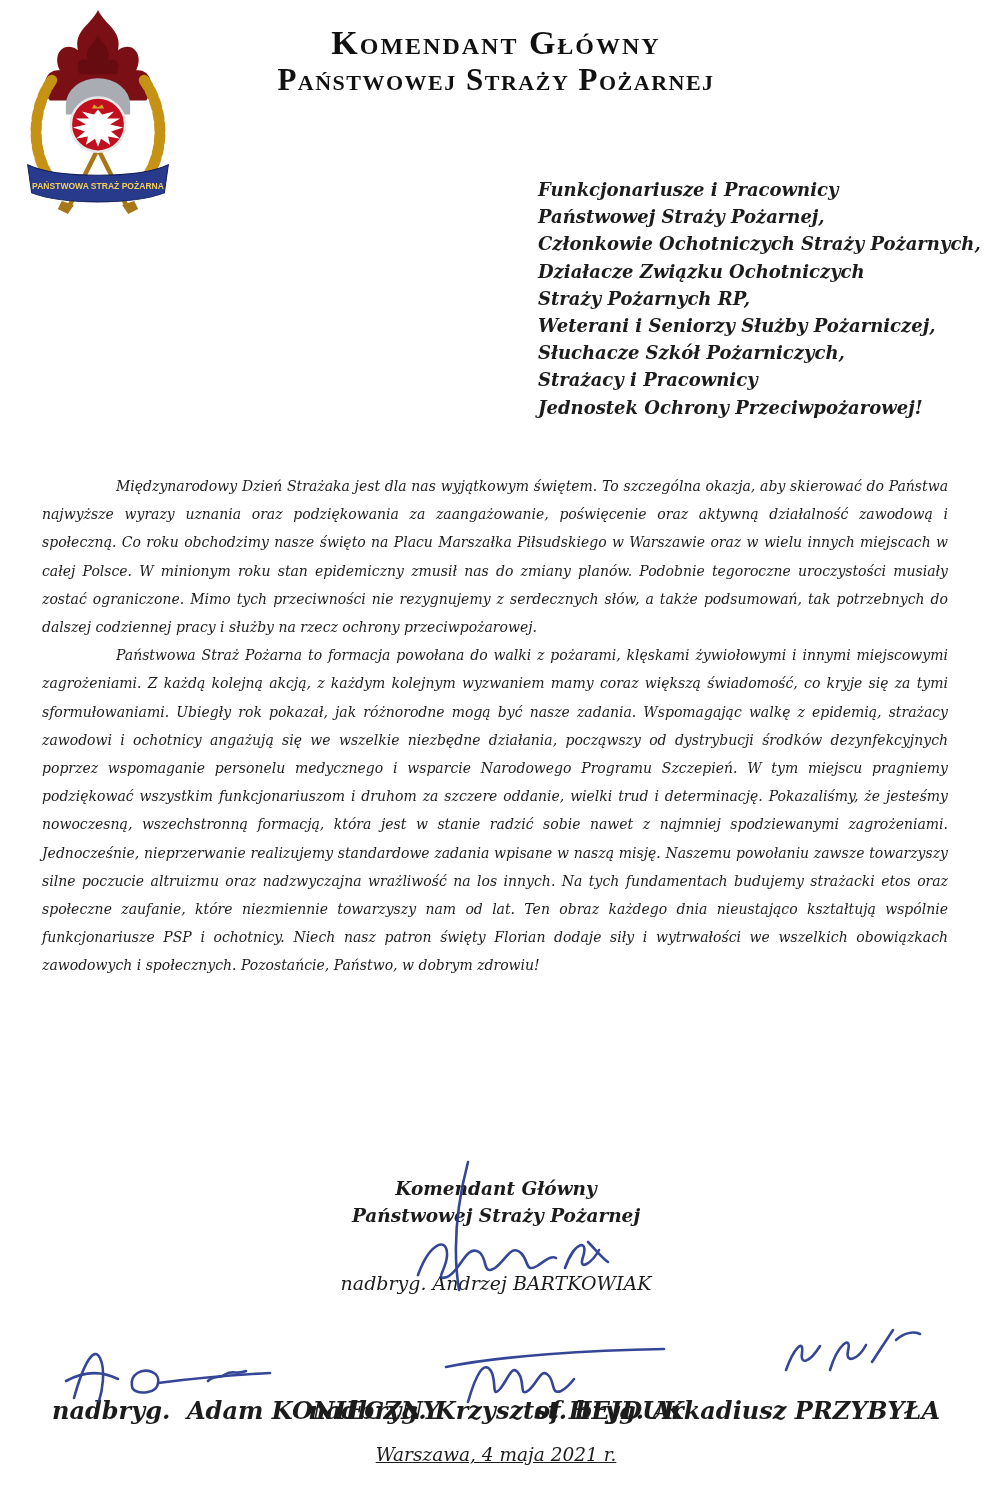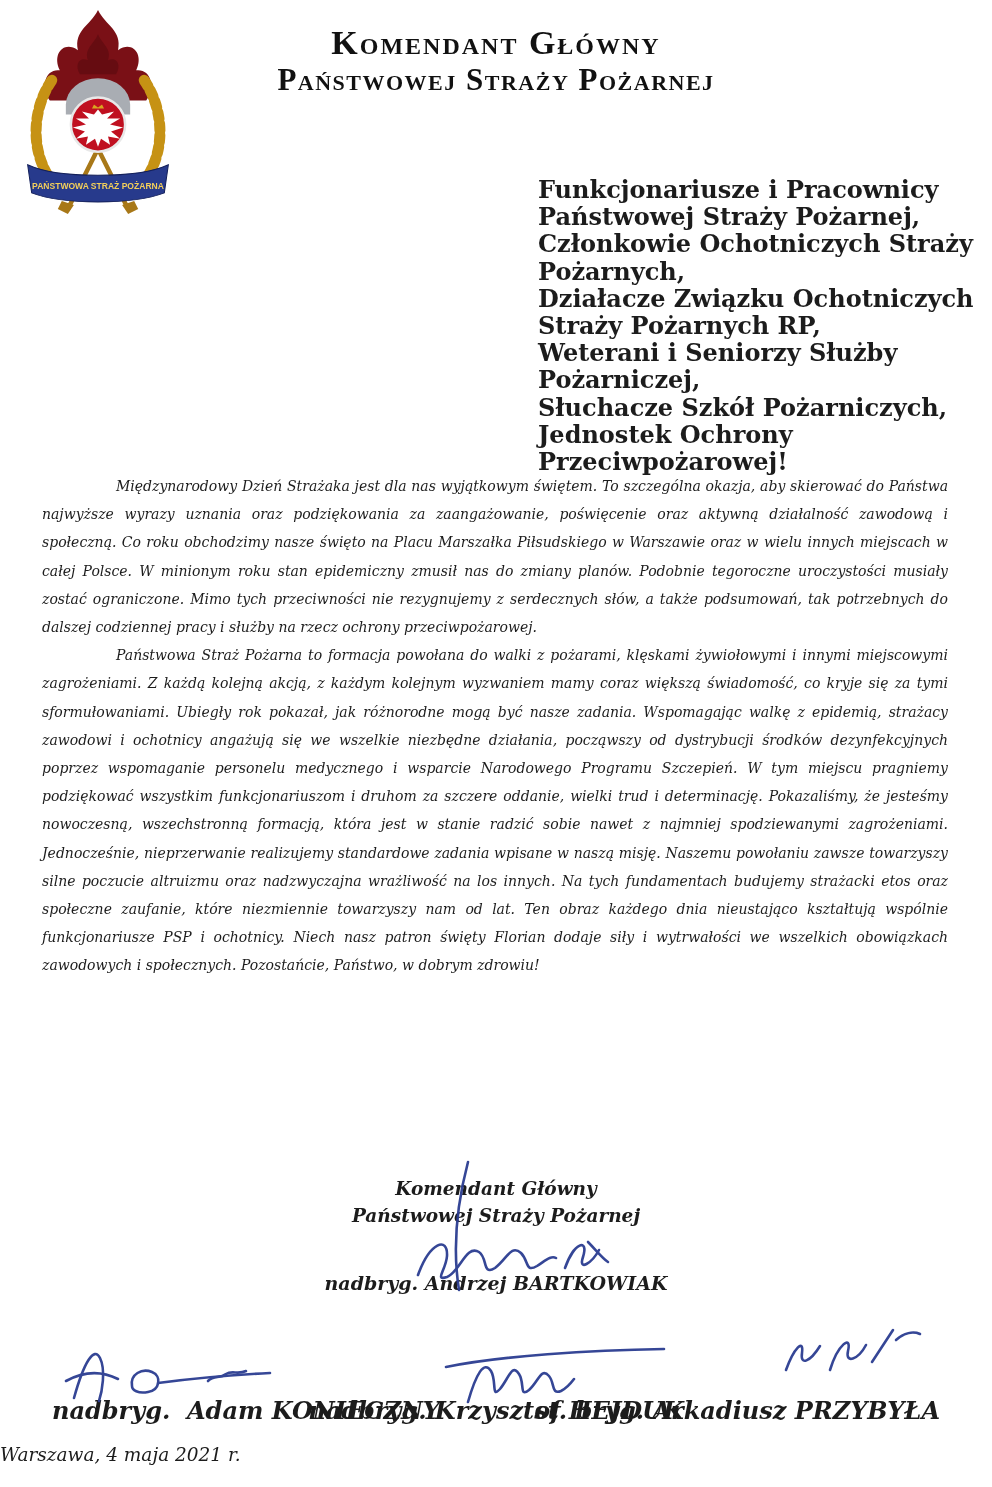--- a/index.html
+++ b/index.html
@@ -14,44 +14,44 @@
   .letterhead { position:absolute; top:24px; left:0; right:0; text-align:center;
     font-family:"Liberation Serif", serif; font-weight:bold; font-variant:small-caps; color:#111; }
   .letterhead .line1 { font-size:34px; letter-spacing:2px; line-height:38px; }
   .letterhead .line2 { font-size:31px; letter-spacing:1.5px; line-height:36px; }
 
   
   .crest { position:absolute; left:16px; top:8px; width:164px; height:206px; }
 
   
   .addressee { position:absolute; left:538px; top:176px;
-    font-weight:bold; font-size:24px; line-height:27.2px; }
+    font-style:italic; font-weight:bold; font-size:18px; line-height:27.2px; }
 
   
   .letter-body { position:absolute; left:42px; top:472px; width:906px;
     font-style:italic; font-size:14px; line-height:28.2px; text-align:justify; }
   .letter-body p { text-indent:74px; }
 
   
   .sig-title { position:absolute; top:1176px; left:0; right:0; text-align:center;
     font-style:italic; font-weight:bold; font-size:18.5px; line-height:26.5px; }
   .sig-name-main { position:absolute; top:1272px; left:0; right:0; text-align:center;
-    font-style:italic; font-weight:bold; font-size:19px; }
+    font-style:italic; font-weight:normal; font-size:19px; }
 
   .deputies-intro { position:absolute; top:1326px; left:0; right:0; text-align:center;
     font-style:italic; font-weight:bold; font-size:19px; }
 
   .deputy-name { position:absolute; top:1396px; font-style:italic; font-weight:bold;
     font-size:24px; white-space:pre-wrap; }
   .deputy-left   { left:52px; }
   .deputy-center { left:0; right:0; text-align:center; }
   .deputy-right  { right:52px; text-align:right; }
 
-  .place-date { position:absolute; top:1444px; left:0; right:0; 
-    font-style:italic; font-size:18.5px; }
+  .place-date { position:absolute; top:1444px; left:0; right:0; text-align:center;
+    font-style:italic; font-size:18.5px;text-decoration:underline; }
 
   .sig-overlay { position:absolute; left:0; top:0; width:992px; height:1487px;
     pointer-events:none; }
 </style>
 </head>
 <body>
 
 <div class="page">
 
   <div class="crest">
@@ -87,20 +87,21 @@
   </div>
 
   <div class="addressee">
     <div>Funkcjonariusze i Pracownicy</div>
     <div>Państwowej Straży Pożarnej,</div>
     <div>Członkowie Ochotniczych Straży Pożarnych,</div>
     <div>Działacze Związku Ochotniczych</div>
     <div>Straży Pożarnych RP,</div>
     <div>Weterani i Seniorzy Służby Pożarniczej,</div>
     <div>Słuchacze Szkół Pożarniczych,</div>
+    <div>Strażacy i Pracownicy</div>
     <div>Jednostek Ochrony Przeciwpożarowej!</div>
   </div>
 
   <div class="letter-body">
     <p>Międzynarodowy Dzień Strażaka jest dla nas wyjątkowym świętem. To szczególna okazja, aby skierować do Państwa najwyższe wyrazy uznania oraz podziękowania za zaangażowanie, poświęcenie oraz aktywną działalność zawodową i społeczną. Co roku obchodzimy nasze święto na Placu Marszałka Piłsudskiego w Warszawie oraz w wielu innych miejscach w całej Polsce. W minionym roku stan epidemiczny zmusił nas do zmiany planów. Podobnie tegoroczne uroczystości musiały zostać ograniczone. Mimo tych przeciwności nie rezygnujemy z serdecznych słów, a także podsumowań, tak potrzebnych do dalszej codziennej pracy i służby na rzecz ochrony przeciwpożarowej.</p>
     <p>Państwowa Straż Pożarna to formacja powołana do walki z pożarami, klęskami żywiołowymi i innymi miejscowymi zagrożeniami. Z każdą kolejną akcją, z każdym kolejnym wyzwaniem mamy coraz większą świadomość, co kryje się za tymi sformułowaniami. Ubiegły rok pokazał, jak różnorodne mogą być nasze zadania. Wspomagając walkę z epidemią, strażacy zawodowi i ochotnicy angażują się we wszelkie niezbędne działania, począwszy od dystrybucji środków dezynfekcyjnych poprzez wspomaganie personelu medycznego i wsparcie Narodowego Programu Szczepień. W tym miejscu pragniemy podziękować wszystkim funkcjonariuszom i druhom za szczere oddanie, wielki trud i determinację. Pokazaliśmy, że jesteśmy nowoczesną, wszechstronną formacją, która jest w stanie radzić sobie nawet z najmniej spodziewanymi zagrożeniami. Jednocześnie, nieprzerwanie realizujemy standardowe zadania wpisane w naszą misję. Naszemu powołaniu zawsze towarzyszy silne poczucie altruizmu oraz nadzwyczajna wrażliwość na los innych. Na tych fundamentach budujemy strażacki etos oraz społeczne zaufanie, które niezmiennie towarzyszy nam od lat. Ten obraz każdego dnia nieustająco kształtują wspólnie funkcjonariusze PSP i ochotnicy. Niech nasz patron święty Florian dodaje siły i wytrwałości we wszelkich obowiązkach zawodowych i społecznych. Pozostańcie, Państwo, w dobrym zdrowiu!</p>
   </div>
 
   <div class="sig-title">
     <div>Komendant Główny</div>

